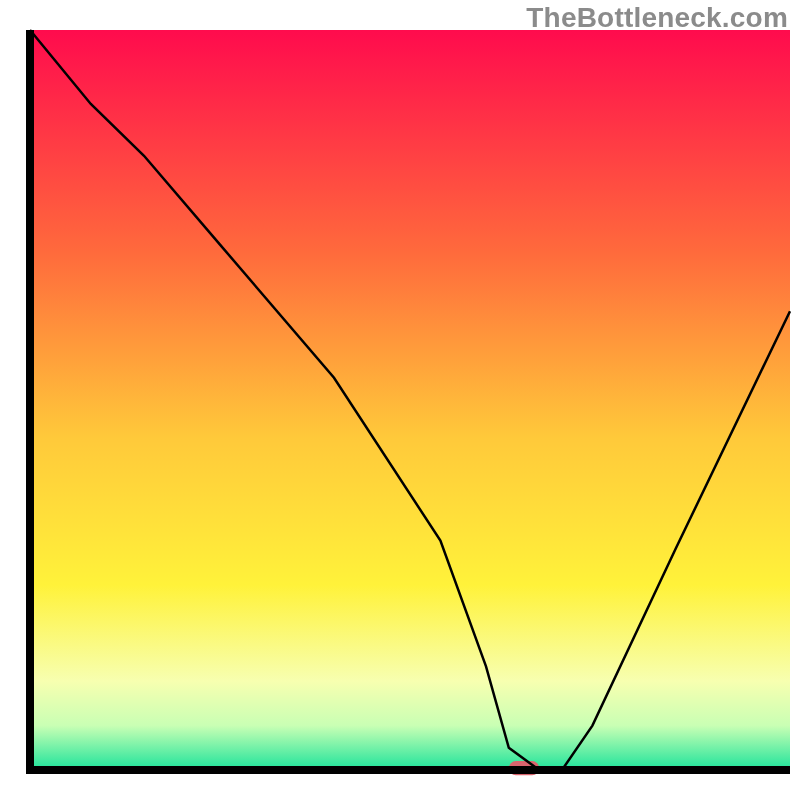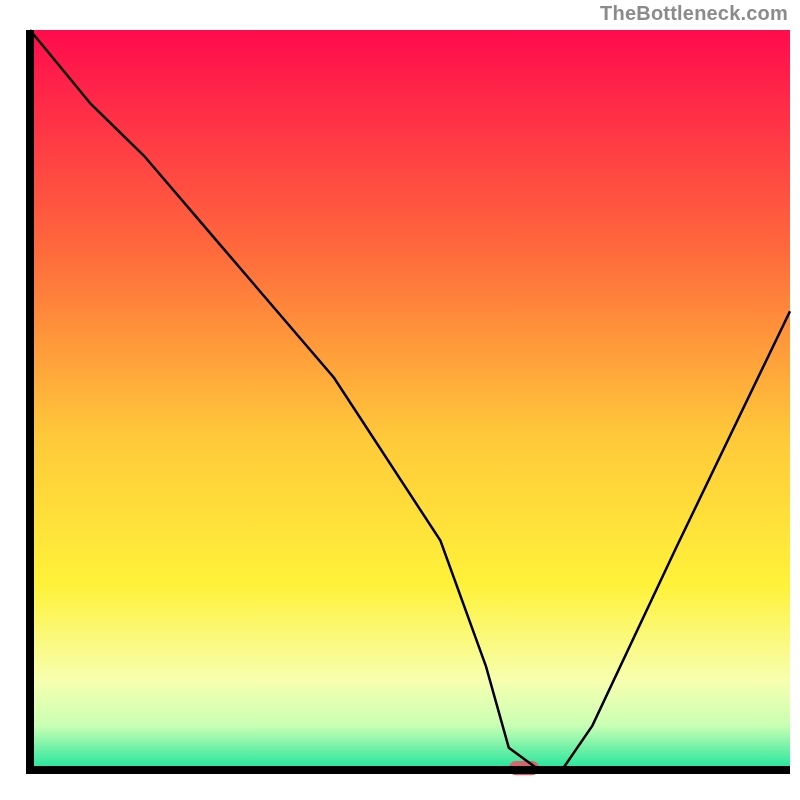--- a/index.html
+++ b/index.html
@@ -12,21 +12,21 @@
   }
   .wrap {
     position: relative;
     width: 800px;
     height: 800px;
   }
   .attribution {
     position: absolute;
     top: 2px;
     right: 12px;
-    font-size: 20px;
+    font-size: 28px;
     font-weight: bold;
     color: #8b8b8b;
     letter-spacing: 0.2px;
   }
   svg {
     position: absolute;
     top: 0;
     left: 0;
   }
 </style>

